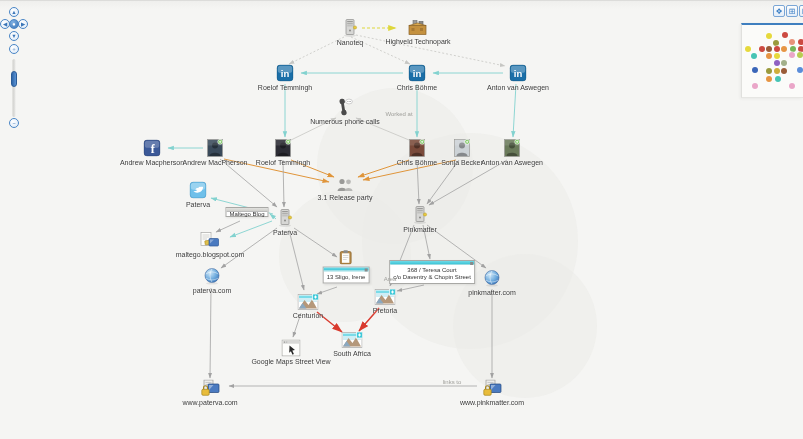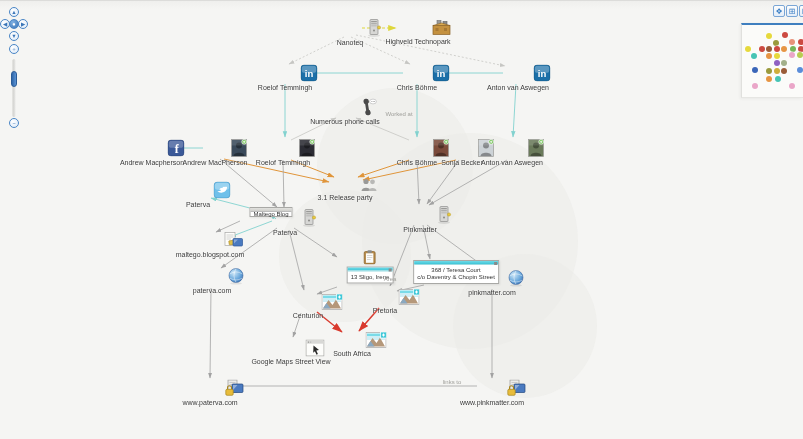--- a/index.html
+++ b/index.html
@@ -6,21 +6,21 @@
   html,body { width:803px; height:439px; overflow:hidden; background:#f7f7f5;
     font-family:"Liberation Sans", sans-serif; }
   #stage { position:relative; width:803px; height:439px;
     background:linear-gradient(#efefed,#f5f5f3 8px); border-top:1px solid #dcdcda; overflow:hidden; }
 
   
   #wm-layer, #edge-layer { position:absolute; left:0; top:0; width:803px; height:439px; }
 
   
   .node { position:absolute; width:0; height:0; }
-  .node .ic { position:absolute; transform:translate(-50%,-50%); line-height:0;margin-left:24px; }
+  .node .ic { position:absolute; transform:translate(-50%,-50%); line-height:0; }
   .node .lb { position:absolute; left:-48px; width:96px; text-align:center;
     font-size:7px; color:#3a3a3a; line-height:8px; text-shadow:0 0 2px #ffffff; }
 
   .boxnode { background:#fff; border:1px solid #a8a8a5; font-size:6px; color:#333;
     line-height:7px; text-align:center; box-shadow:1px 1px 2px rgba(0,0,0,.08); }
   .boxnode .bar { height:4px; background:linear-gradient(#6fdbe8,#3fc4d6); border-bottom:1px solid #9adbe2; }
   .boxnode .tbar { height:4px; background:linear-gradient(#e2e2df,#cfcfcb); border-bottom:1px solid #bbb; }
   .boxnode .tx { padding:2px 3px; white-space:nowrap; }
   .cornerdot { position:absolute; right:1px; top:1px; width:3px; height:3px; background:#8a8a8a; }
 

